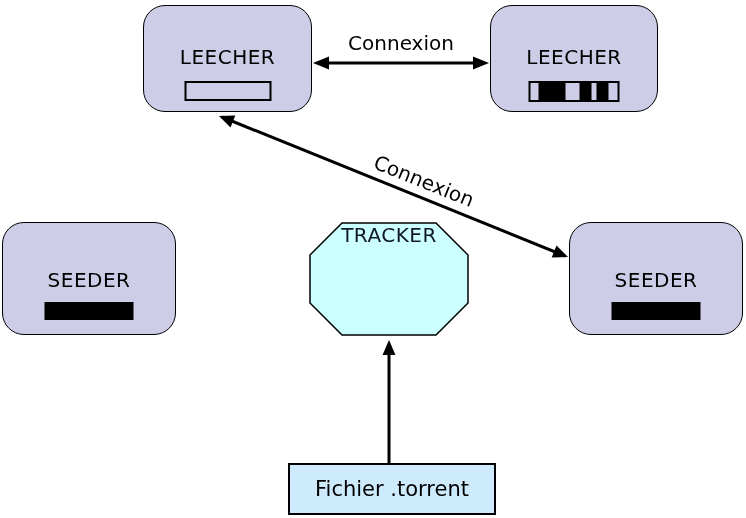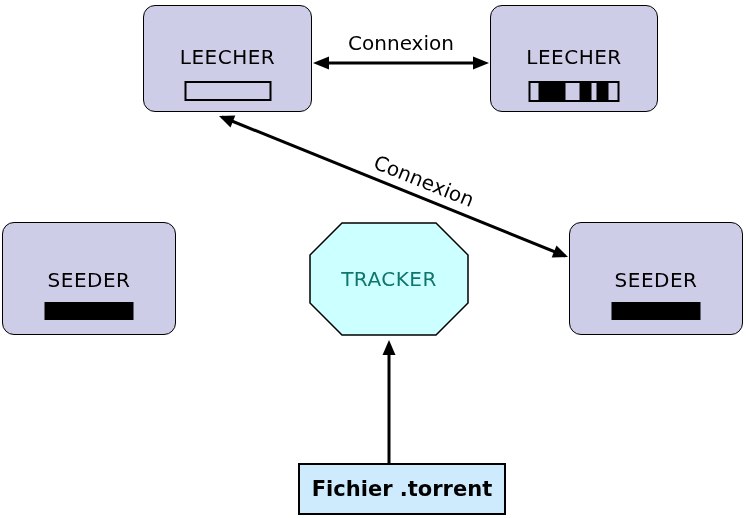--- a/index.html
+++ b/index.html
@@ -13,21 +13,21 @@
   }
   .arrow-layer {
     position: absolute;
     left: 0; top: 0;
     width: 746px; height: 518px;
   }
   .node {
     position: absolute;
     background: var(--peer-fill, #cdcde8);
     border: 1.5px solid #000;
-    border-radius: 12px;
+    border-radius: 22px;
     box-sizing: border-box;
   }
   .node-label {
     position: absolute;
     width: 100%;
     text-align: center;
     font-size: 20px;
     color: #000;
     letter-spacing: 0.5px;
     white-space: nowrap;
@@ -62,39 +62,37 @@
   }
   .node-leecher-left  { left: 143px; top: 5px;   width: 169px; height: 107px; }
   .node-leecher-right { left: 490px; top: 5px;   width: 168px; height: 107px; }
   .node-seeder-left   { left: 2px;   top: 222px; width: 174px; height: 113px; }
   .node-seeder-right  { left: 569px; top: 222px; width: 174px; height: 113px; }
   .tracker-label-box {
     position: absolute;
     left: 310px; top: 223px;
     width: 158px; height: 112px;
     display: flex;
-    align-items: center;
     justify-content: center;
     font-size: 20px;
     letter-spacing: 0.5px;
-    color: #0f766e;
+    color: #0f172a;
   }
   .torrent-file {
     position: absolute;
-    left: 298px; top: 463px;
+    left: 288px; top: 463px;
     width: 208px; height: 52px;
     background: var(--file-fill, #cdebfc);
     border: 2px solid #000;
     box-sizing: border-box;
     display: flex;
     align-items: center;
     justify-content: center;
     font-size: 21px;
     color: #000;
-    font-weight: bold;
   }
   .edge-label {
     position: absolute;
     font-size: 20px;
     color: #000;
     white-space: nowrap;
   }
   .edge-label-top {
     left: 313px; top: 31px;
     width: 176px;

